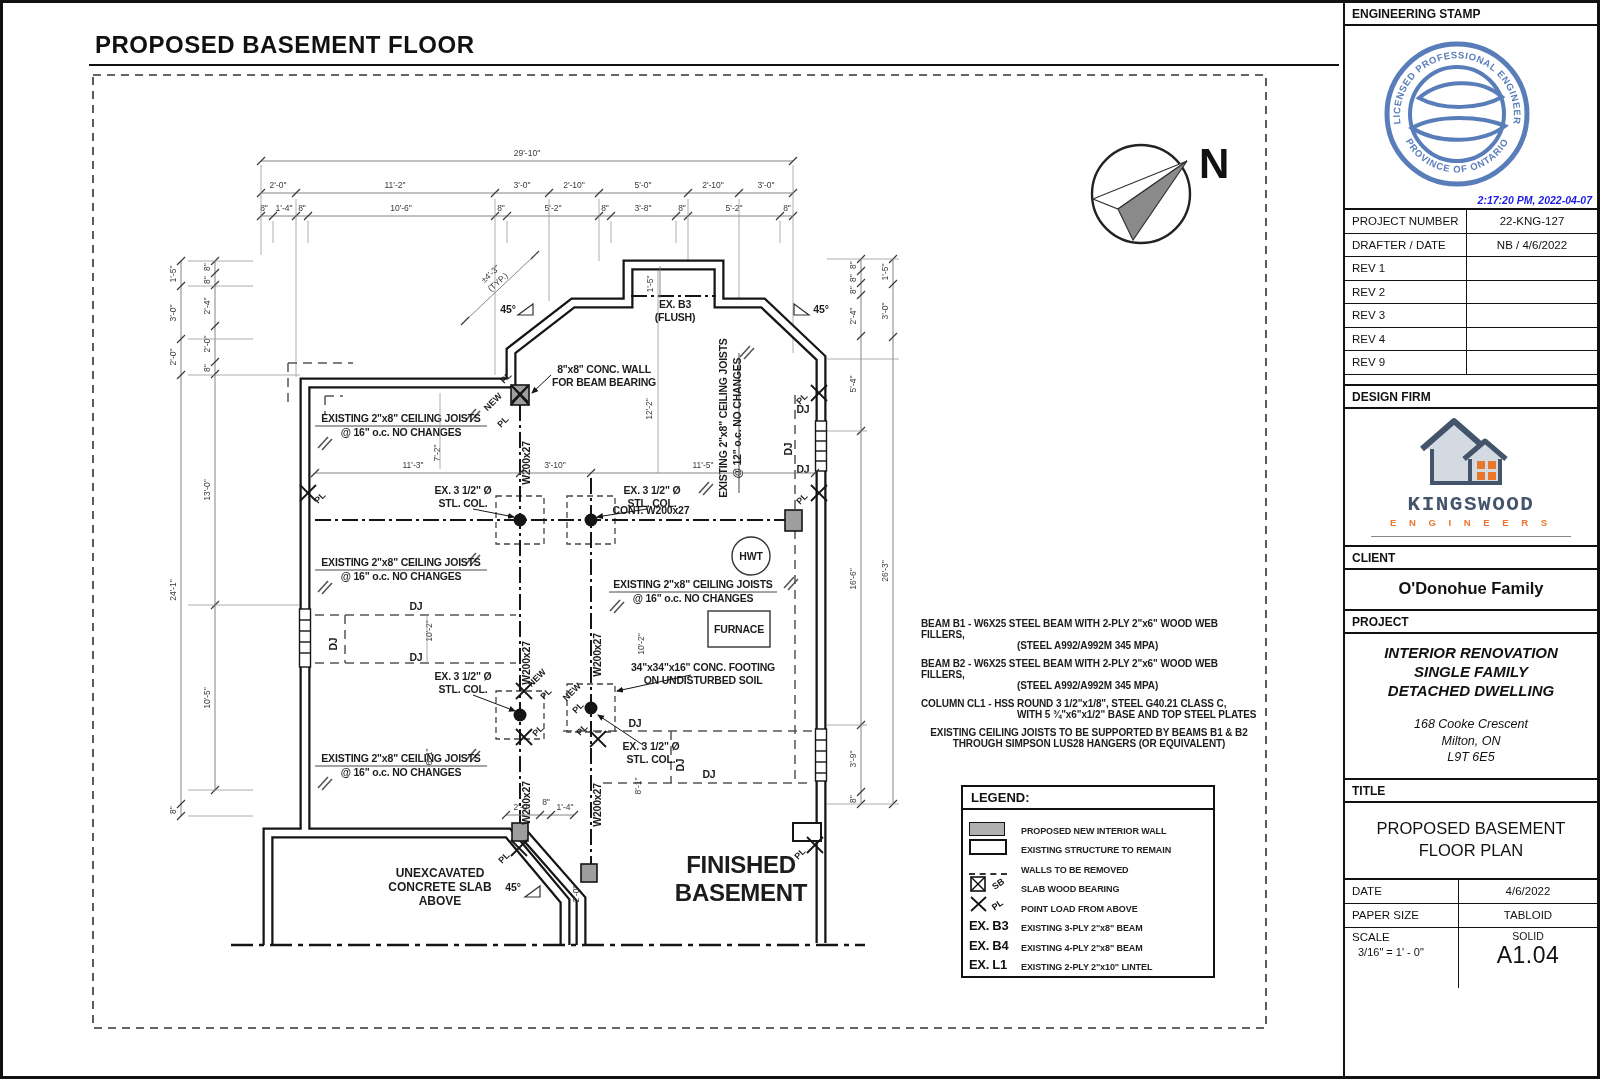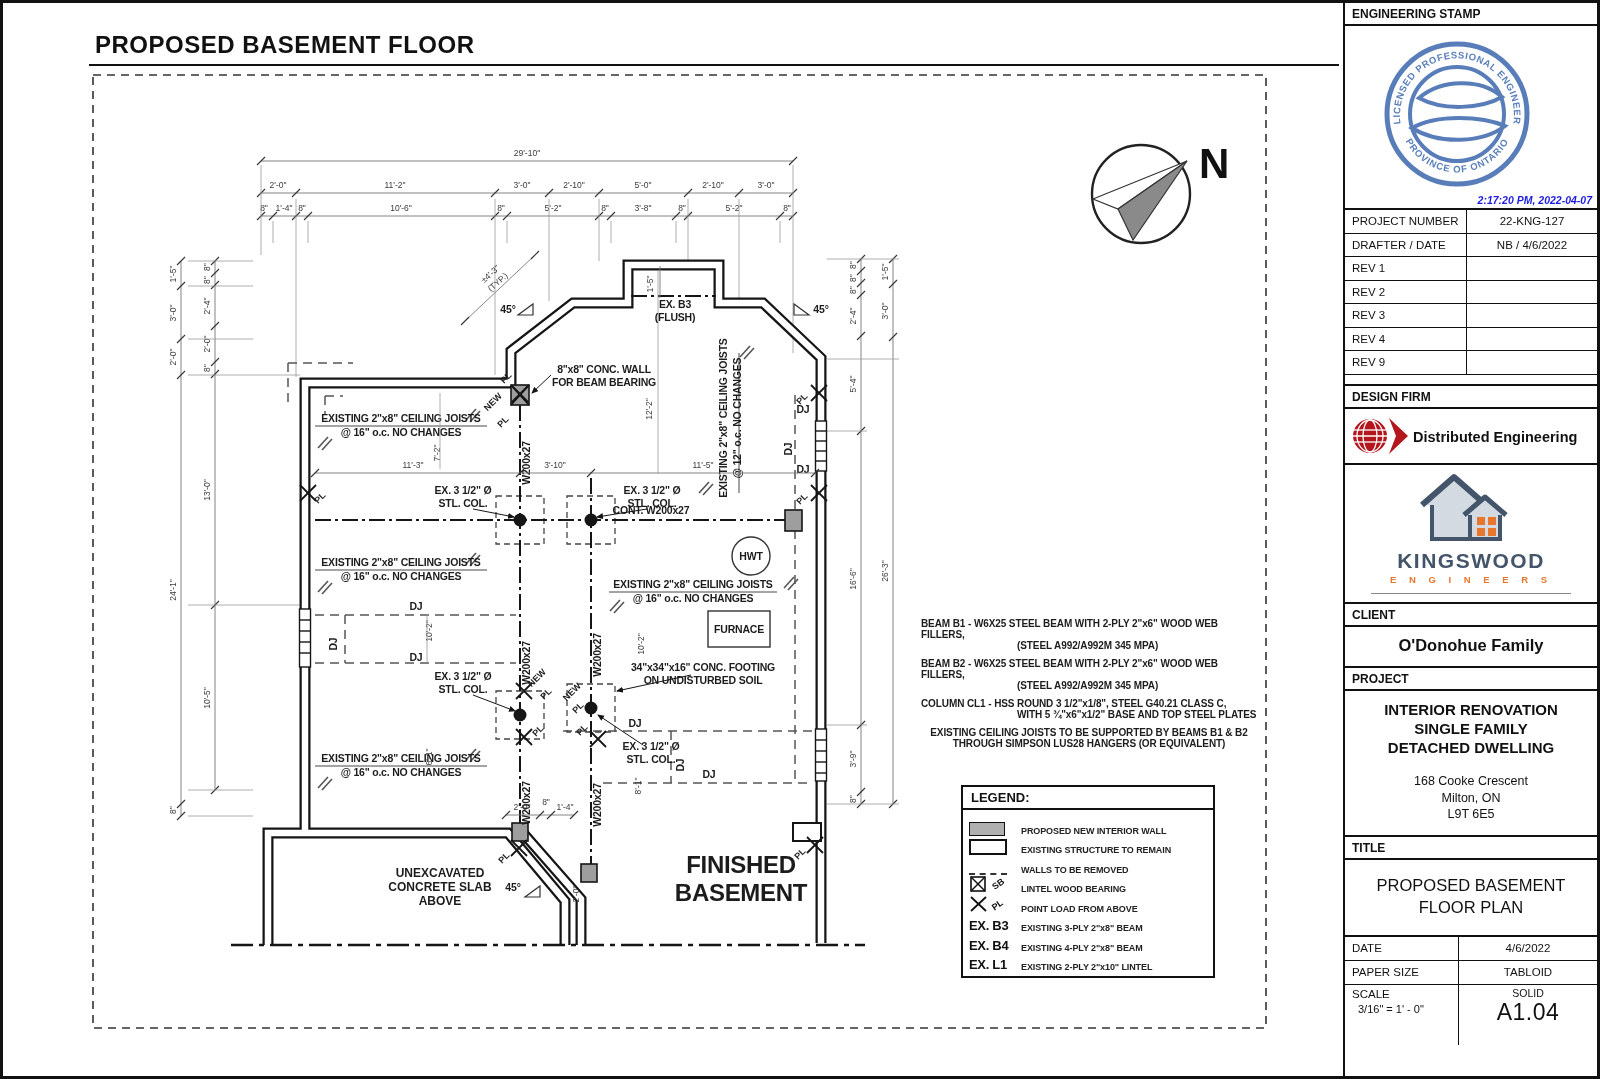--- a/index.html
+++ b/index.html
@@ -54,25 +54,25 @@
   .tb-h{font-size:12px;font-weight:600;padding:4px 7px 3px;}
   .tb-row{display:flex;border-bottom:1.5px solid #111;height:22.5px;align-items:center;font-size:11.5px;}
   .tb-row .c1{width:114px;padding-left:7px;border-right:1.5px solid #111;align-self:stretch;display:flex;align-items:center;}
   .tb-row .c2{flex:1;text-align:center;}
   .stamp-zone{height:184px;position:relative;}
   .stamp-ts{position:absolute;right:5px;bottom:2px;font-size:10.5px;font-weight:bold;font-style:italic;color:#1c1ce0;}
   .firm-row{display:flex;align-items:center;padding:5px 4px;}
   .contact{padding:8px 4px 4px;text-align:center;font-size:11.5px;line-height:1.45;}
   .contact a{color:#1155cc;text-decoration:underline;}
   .kw{padding:6px 0 2px;text-align:center;}
-  .kw-name{font-size:21px;font-weight:bold;color:#44546a;letter-spacing:1.5px;margin-top:2px;}
+  .kw-name{font-size:21px;font-weight:bold;color:#44546a;letter-spacing:1.5px;margin-top:2px;font-family:Liberation Mono, monospace;}
   .kw-sub{font-size:9.5px;font-weight:bold;color:#e8762c;letter-spacing:5px;margin-top:1px;}
   .kw-rule{width:200px;height:1.5px;background:#888;margin:8px auto 6px;}
   .client-name{text-align:center;font-size:16.5px;font-weight:bold;padding:9px 0 11px;}
-  .proj{padding:10px 6px 4px;text-align:center;}
+  .proj{padding:10px 6px 4px;text-align:center;font-style:italic;}
   .proj-l{font-size:15px;font-weight:bold;line-height:1.25;}
   .proj-a{font-size:12.5px;line-height:1.3;margin-top:16px;}
   .tb-title{padding:14px 4px 16px;text-align:center;font-size:16.5px;line-height:1.35;}
   .tb-kv{display:flex;border-bottom:1.8px solid #111;height:23px;align-items:center;font-size:11.5px;}
   .tb-kv .k{width:106px;padding-left:7px;border-right:1.8px solid #111;align-self:stretch;display:flex;align-items:center;}
   .tb-kv .v{flex:1;text-align:center;}
   .tb-last{display:flex;height:60px;}
   .tb-last .k{width:106px;padding:3px 0 0 7px;border-right:1.8px solid #111;}
   .tb-last .klab{font-size:11.5px;}
   .tb-last .kval{font-size:11px;margin-top:3px;padding-left:6px;}
@@ -530,21 +530,21 @@
       </div>
       <div class="lg-row">
         <div class="lg-sym">
           <svg width="44" height="20" viewBox="0 0 44 20">
             <rect x="2" y="3" width="14" height="14" fill="none" stroke="#111" stroke-width="1.6"></rect>
             <line x1="2" y1="3" x2="16" y2="17" stroke="#111" stroke-width="1.4"></line>
             <line x1="16" y1="3" x2="2" y2="17" stroke="#111" stroke-width="1.4"></line>
             <text x="24" y="14" transform="rotate(-35 28 12)" font-size="9" font-weight="bold" fill="#111">SB</text>
           </svg>
         </div>
-        <div class="lg-txt">LINTEL WOOD BEARING</div>
+        <div class="lg-txt">SLAB WOOD BEARING</div>
       </div>
       <div class="lg-row">
         <div class="lg-sym">
           <svg width="44" height="20" viewBox="0 0 44 20">
             <line x1="2" y1="3" x2="17" y2="17" stroke="#111" stroke-width="1.8"></line>
             <line x1="17" y1="3" x2="2" y2="17" stroke="#111" stroke-width="1.8"></line>
             <text x="23" y="15" transform="rotate(-35 27 12)" font-size="9" font-weight="bold" fill="#111">PL</text>
           </svg>
         </div>
         <div class="lg-txt">POINT LOAD FROM ABOVE</div>
@@ -614,34 +614,20 @@
         <div class="c2"></div>
       </div>
     <div class="tb-row">
         <div class="c1">REV 9</div>
         <div class="c2"></div>
       </div>
     <div class="tb-sec" style="height:11px;"></div>
     <div class="tb-sec">
         <div class="tb-h">DESIGN FIRM</div>
       </div>
-    <div class="tb-sec firm-row">
-      <svg width="240" height="44" viewBox="0 0 240 44">
-        <circle cx="21" cy="22" r="17" fill="#b3161c"></circle>
-        <g stroke="#fff" stroke-width="1.3" fill="none">
-          <ellipse cx="21" cy="22" rx="7" ry="16"></ellipse>
-          <ellipse cx="21" cy="22" rx="13" ry="16"></ellipse>
-          <line x1="5" y1="16" x2="37" y2="16"></line>
-            <line x1="4" y1="22" x2="38" y2="22"></line>
-            <line x1="5" y1="28" x2="37" y2="28"></line>
-        </g>
-        <path d="M40,4 L59,22 L40,40 L47,22 Z" fill="#b3161c"></path>
-        <text x="64" y="28" font-size="14.5" font-weight="bold" fill="#111">Distributed Engineering</text>
-      </svg>
-    </div>
     <div class="tb-sec" style="border-bottom:none;">
       <div class="kw">
         <svg width="110" height="72" viewBox="0 0 110 72">
           <rect x="16" y="28" width="44" height="40" fill="#d3dae2" stroke="#44546a" stroke-width="4"></rect>
           <path d="M6,34 L38,6 L70,34" fill="#d3dae2" stroke="#44546a" stroke-width="6" stroke-linejoin="round"></path>
           <rect x="54" y="40" width="30" height="28" fill="#d3dae2" stroke="#44546a" stroke-width="4"></rect>
           <path d="M48,44 L69,26 L90,44" fill="#d3dae2" stroke="#44546a" stroke-width="5" stroke-linejoin="round"></path>
           <rect x="61" y="46" width="8" height="8" fill="#e8762c"></rect>
             <rect x="72" y="46" width="8" height="8" fill="#e8762c"></rect>
           <rect x="61" y="57" width="8" height="8" fill="#e8762c"></rect>

